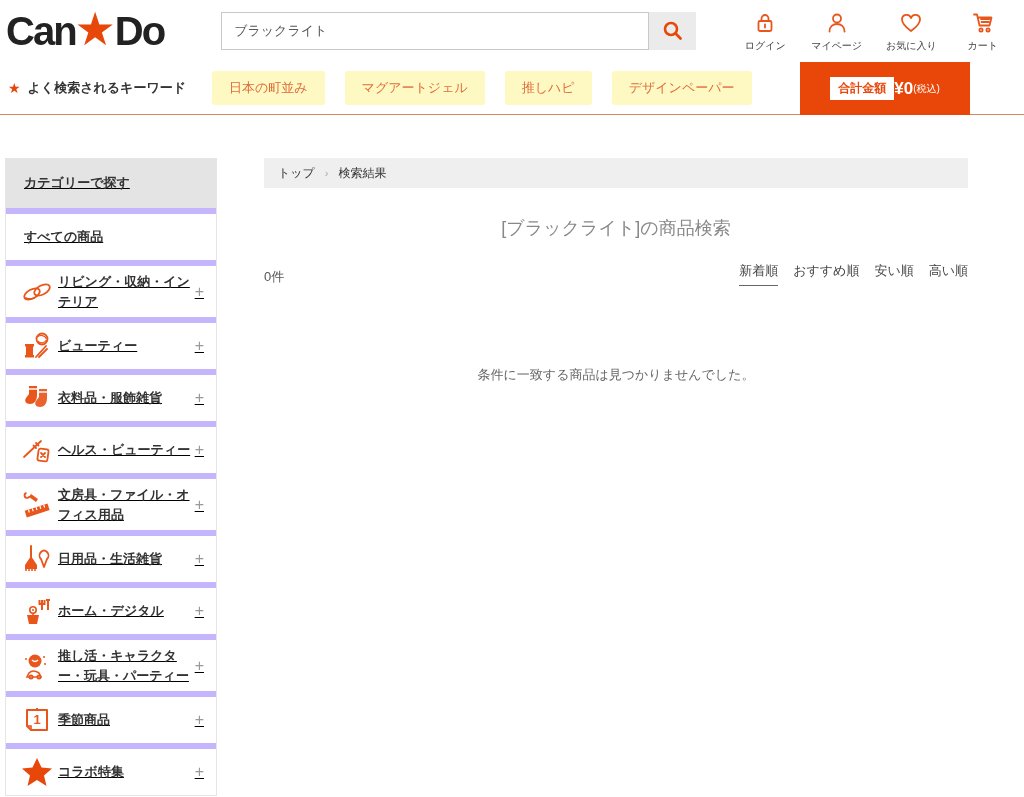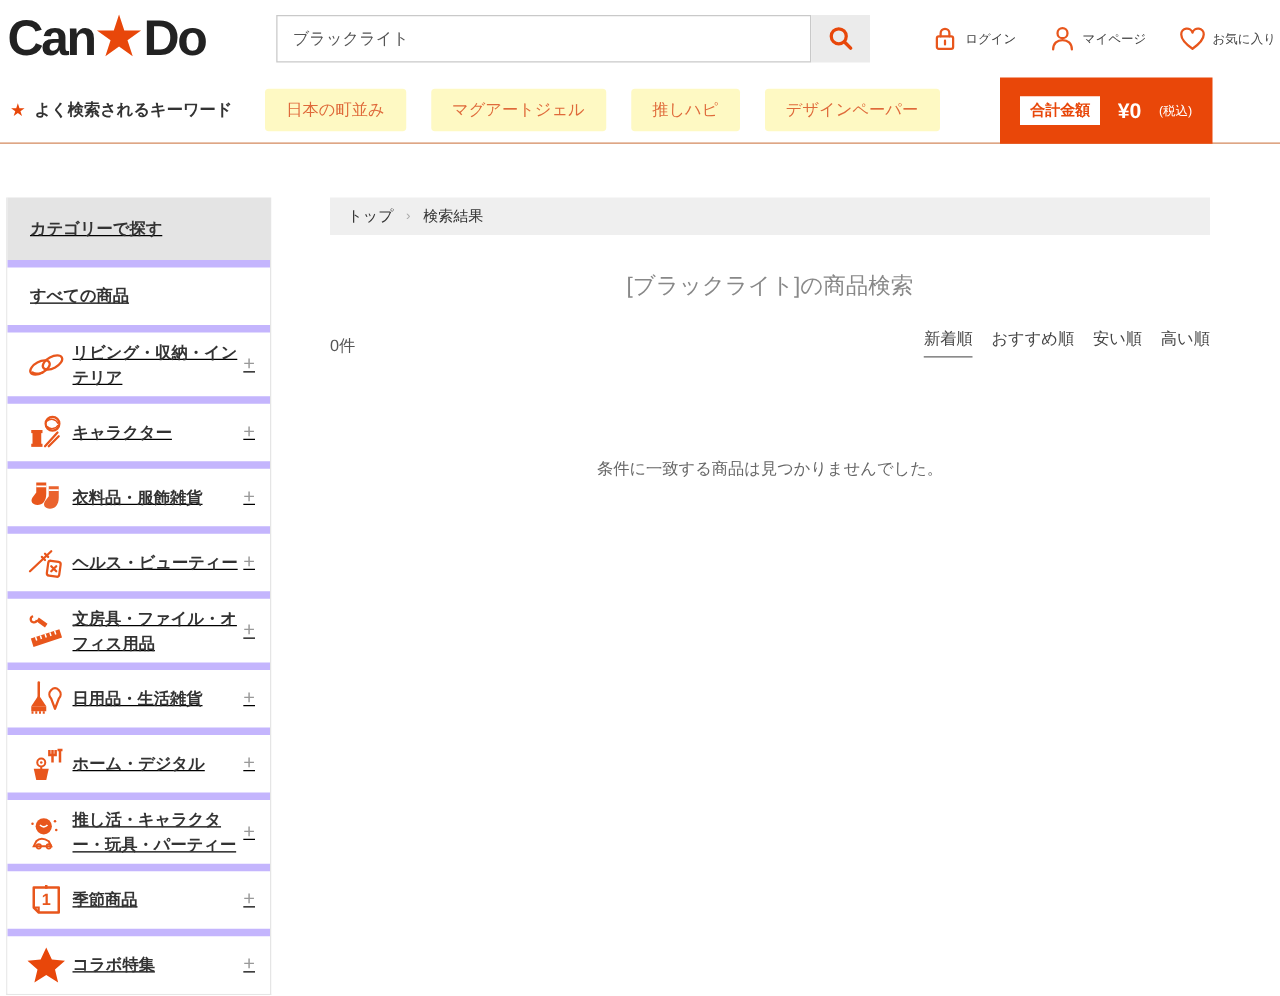--- a/index.html
+++ b/index.html
@@ -14,37 +14,37 @@
     display:flex; align-items:center; line-height:1; cursor:pointer; }
   .logo .star { color:#e8470a; font-size:46px; letter-spacing:0; margin:0 -1px 4px -1px; }
 
   .searchbox { display:flex; margin-left:57px; height:38px; }
   .searchbox input { width:428px; height:38px; border:1px solid #c9c9c9; padding:0 12px;
     font-size:13px; color:#555; outline:none; font-family:inherit; }
   .search-btn { width:47px; height:38px; background:#ebebeb; border:none; cursor:pointer;
     display:flex; align-items:center; justify-content:center; }
 
   .usernav { display:flex; margin-left:47px; gap:24px; }
-  .usernav .nav-item { display:flex; flex-direction:row; align-items:center; gap:3px;
+  .usernav .nav-item { display:flex; flex-direction:column; align-items:center; gap:3px;
     cursor:pointer; min-width:44px; }
   .usernav .nav-item svg { display:block; }
   .usernav .nav-label { font-size:10px; color:#444; white-space:nowrap; }
 
   
   .kwbar { height:53px; display:flex; align-items:center; padding-left:8px;
     border-bottom:1px solid #d3895e; position:relative; }
   .kw-caption { display:flex; align-items:center; gap:7px; font-size:13px; font-weight:bold;
     color:#333; margin-right:26px; }
   .kw-caption .star { color:#e8470a; font-size:14px; }
   .kw-chip { background:#fef9c3; color:#df6a3a; font-size:13px; padding:8px 17px;
     border-radius:3px; margin-right:20px; text-decoration:none; cursor:pointer;
     white-space:nowrap; }
 
   .cart-summary { position:absolute; right:54px; top:0; height:53px; width:170px;
-    background:#e94709; display:flex; align-items:center; justify-content:center; gap:14px;
+    background:#e94709; display:flex; align-items:center; justify-content:center; gap:0;
     cursor:pointer; }
   .cart-summary .chip { background:#fff; color:#e8470a; font-size:12px; font-weight:bold;
     padding:3px 8px; }
   .cart-summary .amount { color:#fff; font-size:17px; font-weight:bold; }
   .cart-summary .tax { color:#fff; font-size:10px; }
 
   
   .content { display:flex; margin-top:43px; padding-left:5px; padding-right:56px; }
 
   
@@ -177,21 +177,21 @@
         <span class="side-icon">
           <svg width="32" height="30" viewBox="0 0 32 30">
             <circle cx="21" cy="8" r="5.5" fill="none" stroke="#e8561c" stroke-width="1.8"></circle>
             <path d="M16.5 6 a5.5 5.5 0 0 1 9 2 M16.5 10 a5.5 5.5 0 0 0 9-1" fill="none" stroke="#e8561c" stroke-width="1.2"></path>
             <rect x="5" y="14" width="7" height="11" rx="1" fill="#e8561c"></rect>
             <rect x="4" y="13" width="9" height="2.5" fill="#e8561c"></rect>
             <rect x="4" y="24" width="9" height="2.5" fill="#e8561c"></rect>
             <path d="M15 26 L25 15 M18 26 L26 18" stroke="#e8561c" stroke-width="1.8" fill="none" stroke-linecap="round"></path>
           </svg>
         </span>
-        <span class="side-label">キャラクター</span>
+        <span class="side-label">ビューティー</span>
         <span class="side-plus">+</span>
       </div>
 
       <div class="side-row">
         <span class="side-icon">
           <svg width="32" height="30" viewBox="0 0 32 30">
             <path d="M8 3 h8 v9 c0 6 -3 9 -7 9 s-6 -3 -4 -6 l3 -4 z" fill="#e8561c"></path>
             <path d="M18 6 h8 v9 c0 6 -3 9 -7 9 s-6 -3 -4 -6 l3 -4 z" fill="#e8561c" opacity="0.92"></path>
             <line x1="8" y1="6" x2="16" y2="6" stroke="#fff" stroke-width="1.4"></line>
             <line x1="18" y1="9" x2="26" y2="9" stroke="#fff" stroke-width="1.4"></line>

